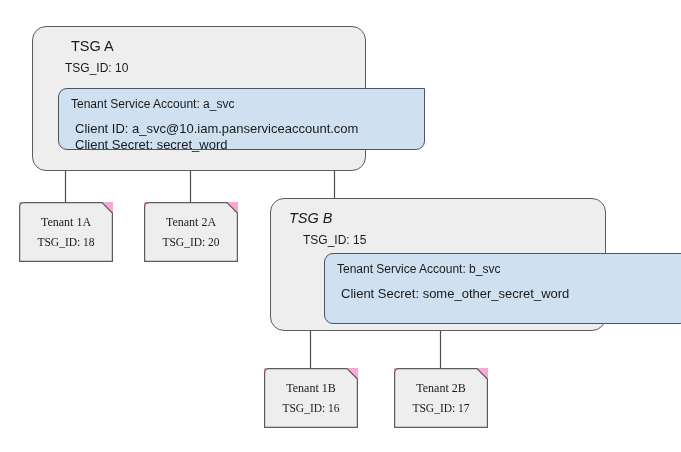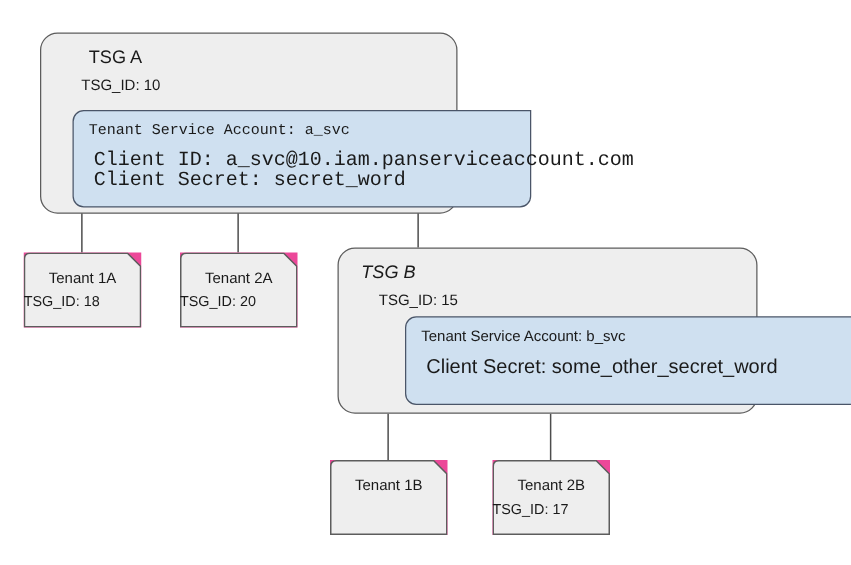--- a/index.html
+++ b/index.html
@@ -64,33 +64,34 @@
     border-bottom-right-radius: 9px;
     padding: 8px 12px 9px 12px;
   }
   .svc-title {
     font-size: 12px;
     line-height: 15px;
     white-space: nowrap;
     margin-bottom: 9px;
   }
   .svc-line {
-    font-size: 16px;
+    font-size: 13px;
     line-height: 15.5px;
     white-space: nowrap;
     padding-left: 4px;
   }
 
   
   .tenant-node {
     position: absolute;
     width: 94px;
     height: 60px;
-    background: #ec4899;
+    background: #f9a8d4;
     box-sizing: border-box;
+    font-family: Liberation Serif, serif;
   }
   .tenant-node .tenant-shape {
     position: absolute;
     left: 0; top: 0;
     width: 100%;
     height: 100%;
   }
   .tenant-label {
     position: absolute;
     left: 0;
@@ -99,20 +100,21 @@
     text-align: center;
     font-size: 12px;
     line-height: 15px;
     white-space: nowrap;
   }
   .tenant-id {
     position: absolute;
     left: 0;
     top: 33px;
     width: 100%;
+    text-align: center;
     font-size: 11.5px;
     line-height: 14px;
     white-space: nowrap;
   }
 </style>
 </head>
 <body>
 
 <div id="diagram-canvas">
 
@@ -129,21 +131,21 @@
 
       <path d="M 440.5 331 L 440.5 368"></path>
     </g>
   </svg>
 
   <div class="tsg-group" style="left:32px; top:26px; width:334px; height:145px;">
     <div class="tsg-title" style="left:18px; top:11px;margin-left:20px;">TSG A</div>
     <div class="tsg-subtitle" style="left:32px; top:34px;">TSG_ID: 10</div>
   </div>
 
-  <div class="svc-card" style="left:58px; top:88px; width:367px; height:78px;font-family:Liberation Mono, monospace;">
+  <div class="svc-card" style="left:58px; top:88px; width:367px; height:62px;">
     <div class="svc-title">Tenant Service Account: a_svc</div>
     <div class="svc-line">Client ID: a_svc@10.iam.panserviceaccount.com</div>
     <div class="svc-line">Client Secret: secret_word</div>
   </div>
 
   <div class="tsg-group" style="left:270px; top:198px; width:336px; height:133px;">
     <div class="tsg-title" style="left:18px; top:11px;font-style:italic;">TSG B</div>
     <div class="tsg-subtitle" style="left:32px; top:34px;">TSG_ID: 15</div>
   </div>
 
@@ -166,20 +168,21 @@
     </svg>
     <div class="tenant-label">Tenant 2A</div>
     <div class="tenant-id">TSG_ID: 20</div>
   </div>
 
   <div class="tenant-node" style="left:264px; top:368px;">
     <svg class="tenant-shape" viewBox="0 0 94 60" preserveAspectRatio="none">
       <path d="M 5 0.6 L 83 0.6 L 93.4 11 L 93.4 59.4 L 0.6 59.4 L 0.6 5 Q 0.6 0.6 5 0.6 Z" fill="#eeeeee" stroke="#5c5c5c" stroke-width="1.2"></path>
     </svg>
     <div class="tenant-label">Tenant 1B</div>
+    <div class="tenant-id">TSG_ID: 16</div>
   </div>
 
   <div class="tenant-node" style="left:394px; top:368px;">
     <svg class="tenant-shape" viewBox="0 0 94 60" preserveAspectRatio="none">
       <path d="M 5 0.6 L 83 0.6 L 93.4 11 L 93.4 59.4 L 0.6 59.4 L 0.6 5 Q 0.6 0.6 5 0.6 Z" fill="#eeeeee" stroke="#5c5c5c" stroke-width="1.2"></path>
     </svg>
     <div class="tenant-label">Tenant 2B</div>
     <div class="tenant-id">TSG_ID: 17</div>
   </div>
 

